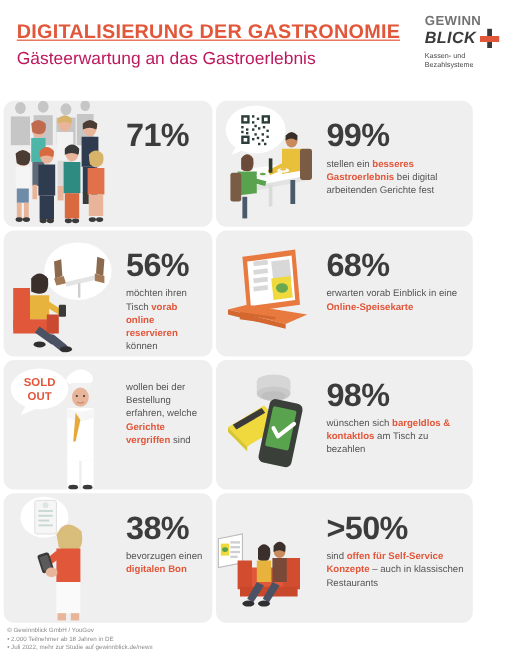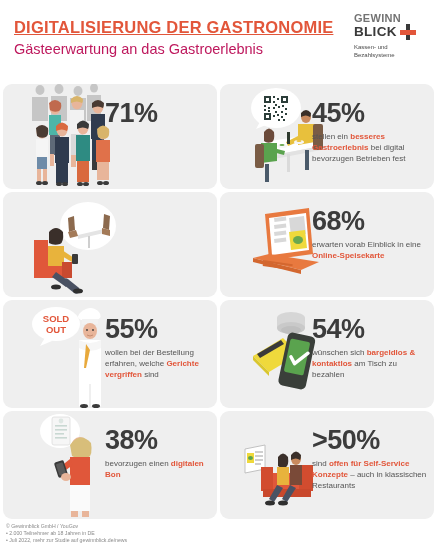--- a/index.html
+++ b/index.html
@@ -20,45 +20,45 @@
   }
   .subtitle {
     position:absolute; left:14px; top:41px;
     font-size:14.5px; font-weight:normal; color:#be185d; white-space:nowrap;
   }
   .logo { position:absolute; left:354px; top:12px; width:82px; }
   .logo-gewinn {
     font-size:11px; font-weight:bold; color:#737373;
     letter-spacing:0.3px; line-height:13px;
   }
-  .logo-row2 { display:flex; align-items:flex-start; line-height:14px; }
+  .logo-row2 { display:flex; align-items:flex-start; line-height:14px;font-style:italic; }
   .logo-blick {
     font-size:13.5px; font-weight:bold; color:#3A3A3A; letter-spacing:0.3px;
   }
   .logo-cross { position:relative; width:16px; height:16px; margin-left:3px; margin-top:-1px; }
   .logo-cross .v { position:absolute; left:6px; top:0; width:4.5px; height:16px; background:#3A3A3A; }
   .logo-cross .h { position:absolute; left:0; top:6px; width:16px; height:4.5px; background:#E2563A; }
   .logo-sub {
     margin-top:3px; font-size:6px; color:#4A4A4A; line-height:8px;
   }
 
   
   .grid { position:absolute; left:0; top:84px; width:440px; }
   .row { display:flex; width:440px; height:105px; margin-bottom:3px; }
   .row.tall { height:108px; }
   .card {
     position:relative;
     background:#EFEFEF;
     border-radius:9px;
     overflow:visible;
   }
-  .card.left  { width:214px; margin-left:3px; margin-right:3px; }
+  .card.left  { width:174px; margin-left:3px; margin-right:3px; }
   .card.right { width:214px; margin-right:3px; }
 
-  .art { position:absolute; left:0; top:0; width:96px; height:100%;padding-left:23px; }
+  .art { position:absolute; left:0; top:0; width:96px; height:100%; }
   .card.right .art { width:86px; }
 
   .txt { position:absolute; left:102px; top:14px; right:6px; }
   .card.right .txt { left:92px; }
   .pct {
     font-size:27px; font-weight:bold; color:#3C3C3C; line-height:30px;
     letter-spacing:-0.5px;
   }
   .desc {
     margin-top:3px; font-size:8px; line-height:11px; color:#555555;
@@ -232,22 +232,22 @@
             <rect x="22" y="80" width="4" height="18" fill="#4A5A6A"></rect>
 
             <rect x="44" y="48" width="3" height="12" fill="#2F3B2F"></rect>
             <ellipse cx="39" cy="62" rx="5" ry="2" fill="#F6F6F6"></ellipse>
             <ellipse cx="56" cy="58" rx="5" ry="2" fill="#F6F6F6"></ellipse>
             <ellipse cx="39" cy="61" rx="2.5" ry="1" fill="#6AA84F"></ellipse>
             <ellipse cx="56" cy="57" rx="2.5" ry="1" fill="#E8C03C"></ellipse>
           </svg>
         </div>
         <div class="txt">
-          <div class="pct">45%</div>
-          <div class="desc"><span>stellen ein </span><span class="hl">besseres Gastroerlebnis</span><span> bei digital bevorzugen Betrieben fest</span></div>
+          <div class="pct">99%</div>
+          <div class="desc"><span>stellen ein </span><span class="hl">besseres Gastroerlebnis</span><span> bei digital arbeitenden Gerichte fest</span></div>
         </div>
       </div>
     </div>
 
     <div class="row">
       <div class="card left">
         <div class="art">
           <svg width="96" height="105" viewBox="0 0 96 105">
             <ellipse cx="62" cy="34" rx="28" ry="24" fill="#FFFFFF"></ellipse>
 
@@ -268,20 +268,24 @@
             <path d="M8 74 h34 v12 H8z" fill="#E0573A" rx="3"></path>
             <path d="M36 70 h10 v16 H36z" fill="#C94A30" rx="2"></path>
 
             <path d="M30 80 l14 10 -4 5 -14-10z" fill="#4A5263"></path>
             <path d="M40 90 l10 8" stroke="#4A5263" stroke-width="7" stroke-linecap="round" fill="none"></path>
             <ellipse cx="52" cy="99" rx="5" ry="2.5" fill="#2F2F2F"></ellipse>
             <ellipse cx="30" cy="95" rx="5" ry="2.5" fill="#2F2F2F"></ellipse>
 
             <rect x="46" y="62" width="6" height="10" rx="1" fill="#3A3A3A"></rect>
           </svg>
+        </div>
+        <div class="txt">
+          <div class="pct">56%</div>
+          <div class="desc"><span>möchten ihren Tisch </span><span class="hl">vorab online reservieren</span><span> können</span></div>
         </div>
       </div>
 
       <div class="card right">
         <div class="art">
           <svg width="86" height="105" viewBox="0 0 86 105">
 
             <path d="M22 22 L66 16 L70 62 L26 68z" fill="#E8793F"></path>
             <path d="M26 26 L63 21 L66 58 L29 63z" fill="#FFFFFF"></path>
 
@@ -328,21 +332,20 @@
             <path d="M53 40 h22 v44 h-22z" fill="#FFFFFF"></path>
             <path d="M53 40 q11 6 22 0 v8 q-11 6 -22 0z" fill="#F6F6F6"></path>
             <path d="M60 44 l4 6 -4 18 h-2z" fill="#E8A93C"></path>
             <path d="M53 84 h10 v22 h-10z" fill="#FFFFFF"></path>
             <path d="M65 84 h10 v22 h-10z" fill="#FFFFFF"></path>
             <ellipse cx="58" cy="106" rx="4" ry="2" fill="#3A3A3A"></ellipse>
             <ellipse cx="70" cy="106" rx="4" ry="2" fill="#3A3A3A"></ellipse>
           </svg>
         </div>
         <div class="txt">
-          <div class="pct">55%</div>
           <div class="desc"><span>wollen bei der Bestellung erfahren, welche </span><span class="hl">Gerichte vergriffen</span><span> sind</span></div>
         </div>
       </div>
 
       <div class="card right">
         <div class="art">
           <svg width="86" height="108" viewBox="0 0 86 108">
 
             <g fill="#D6D6D6">
               <ellipse cx="48" cy="18" rx="14" ry="6"></ellipse>
@@ -356,21 +359,21 @@
             <path d="M10 56 L40 38 L56 54 L26 72z" fill="#EFD93C"></path>
             <path d="M10 56 L26 72 L26 76 L10 60z" fill="#D9C62E"></path>
             <path d="M14 54 L38 40 L41 44 L17 58z" fill="#3A3A3A"></path>
 
             <rect x="40" y="34" width="28" height="54" rx="5" fill="#3A3F3A" transform="rotate(12 54 60)"></rect>
             <rect x="44" y="40" width="20" height="34" rx="2" fill="#5AA34E" transform="rotate(12 54 57)"></rect>
             <path d="M48 58 l5 6 11-13" stroke="#FFFFFF" stroke-width="3.4" fill="none" stroke-linecap="round" stroke-linejoin="round" transform="rotate(12 54 57)"></path>
           </svg>
         </div>
         <div class="txt">
-          <div class="pct">54%</div>
+          <div class="pct">98%</div>
           <div class="desc"><span>wünschen sich </span><span class="hl">bargeldlos &amp; kontaktlos</span><span> am Tisch zu bezahlen</span></div>
         </div>
       </div>
     </div>
 
     <div class="row tall">
       <div class="card left">
         <div class="art">
           <svg width="96" height="108" viewBox="0 0 96 108">
             <ellipse cx="34" cy="20" rx="20" ry="17" fill="#FFFFFF"></ellipse>

